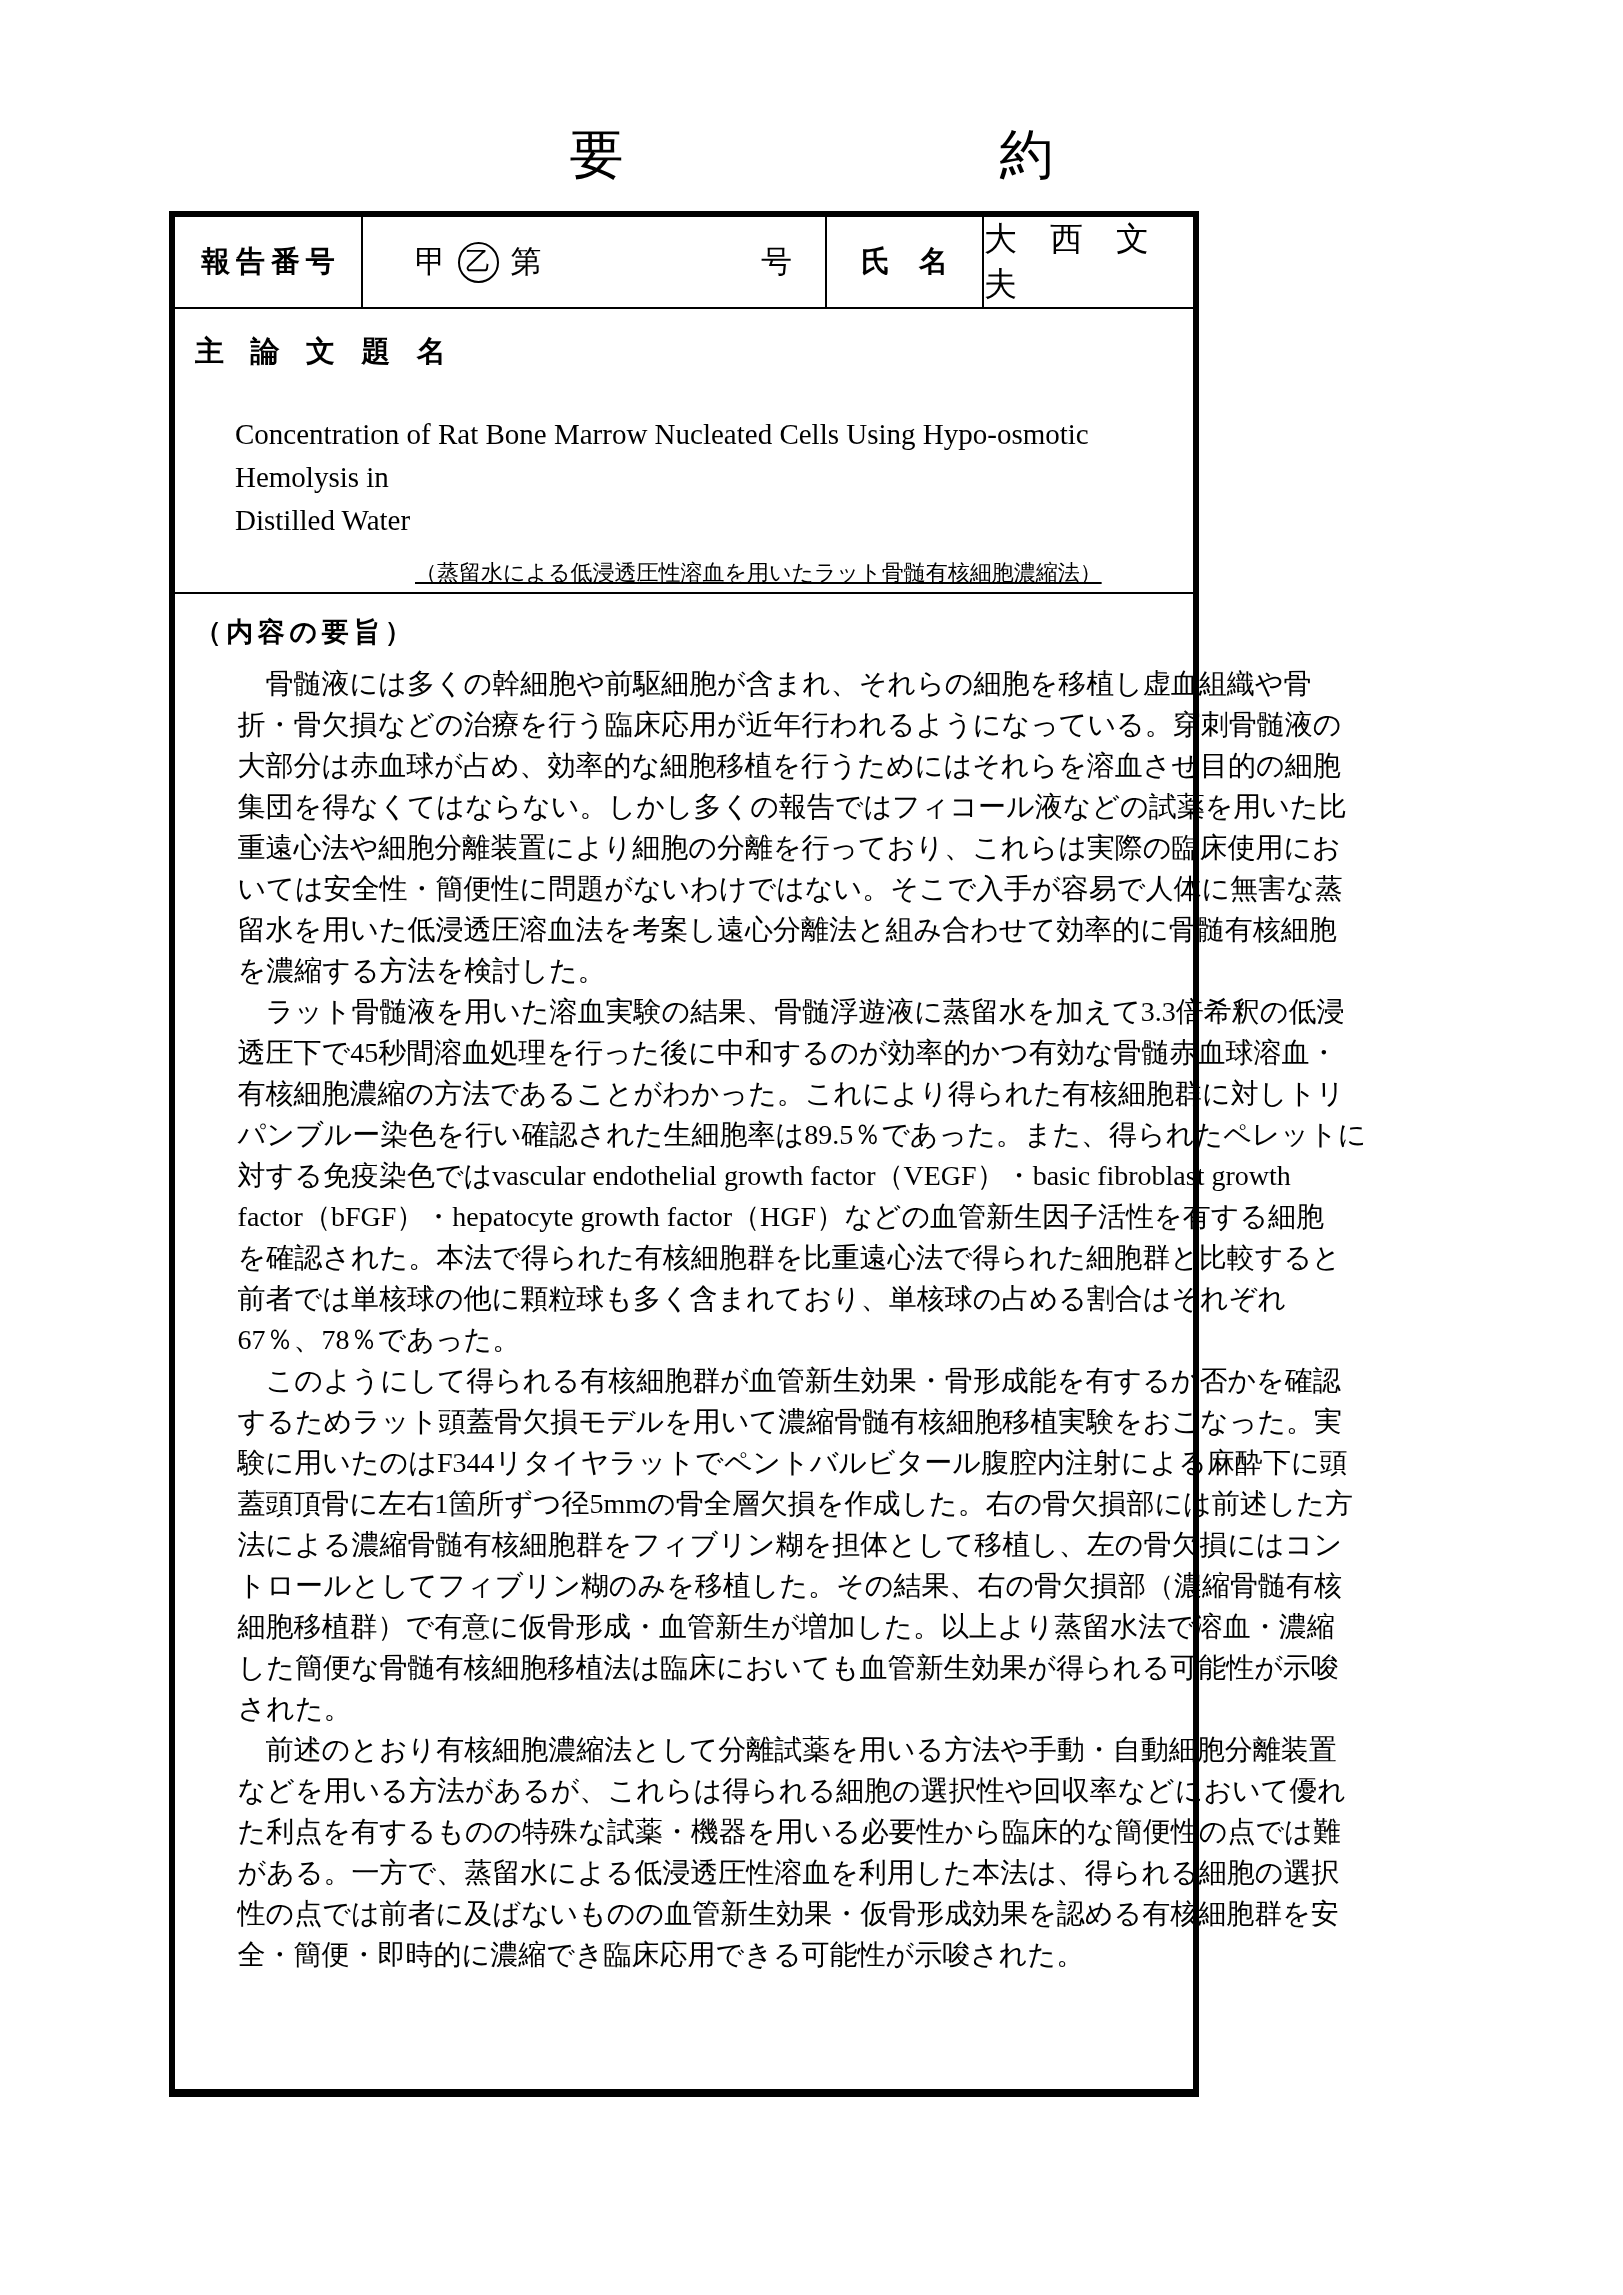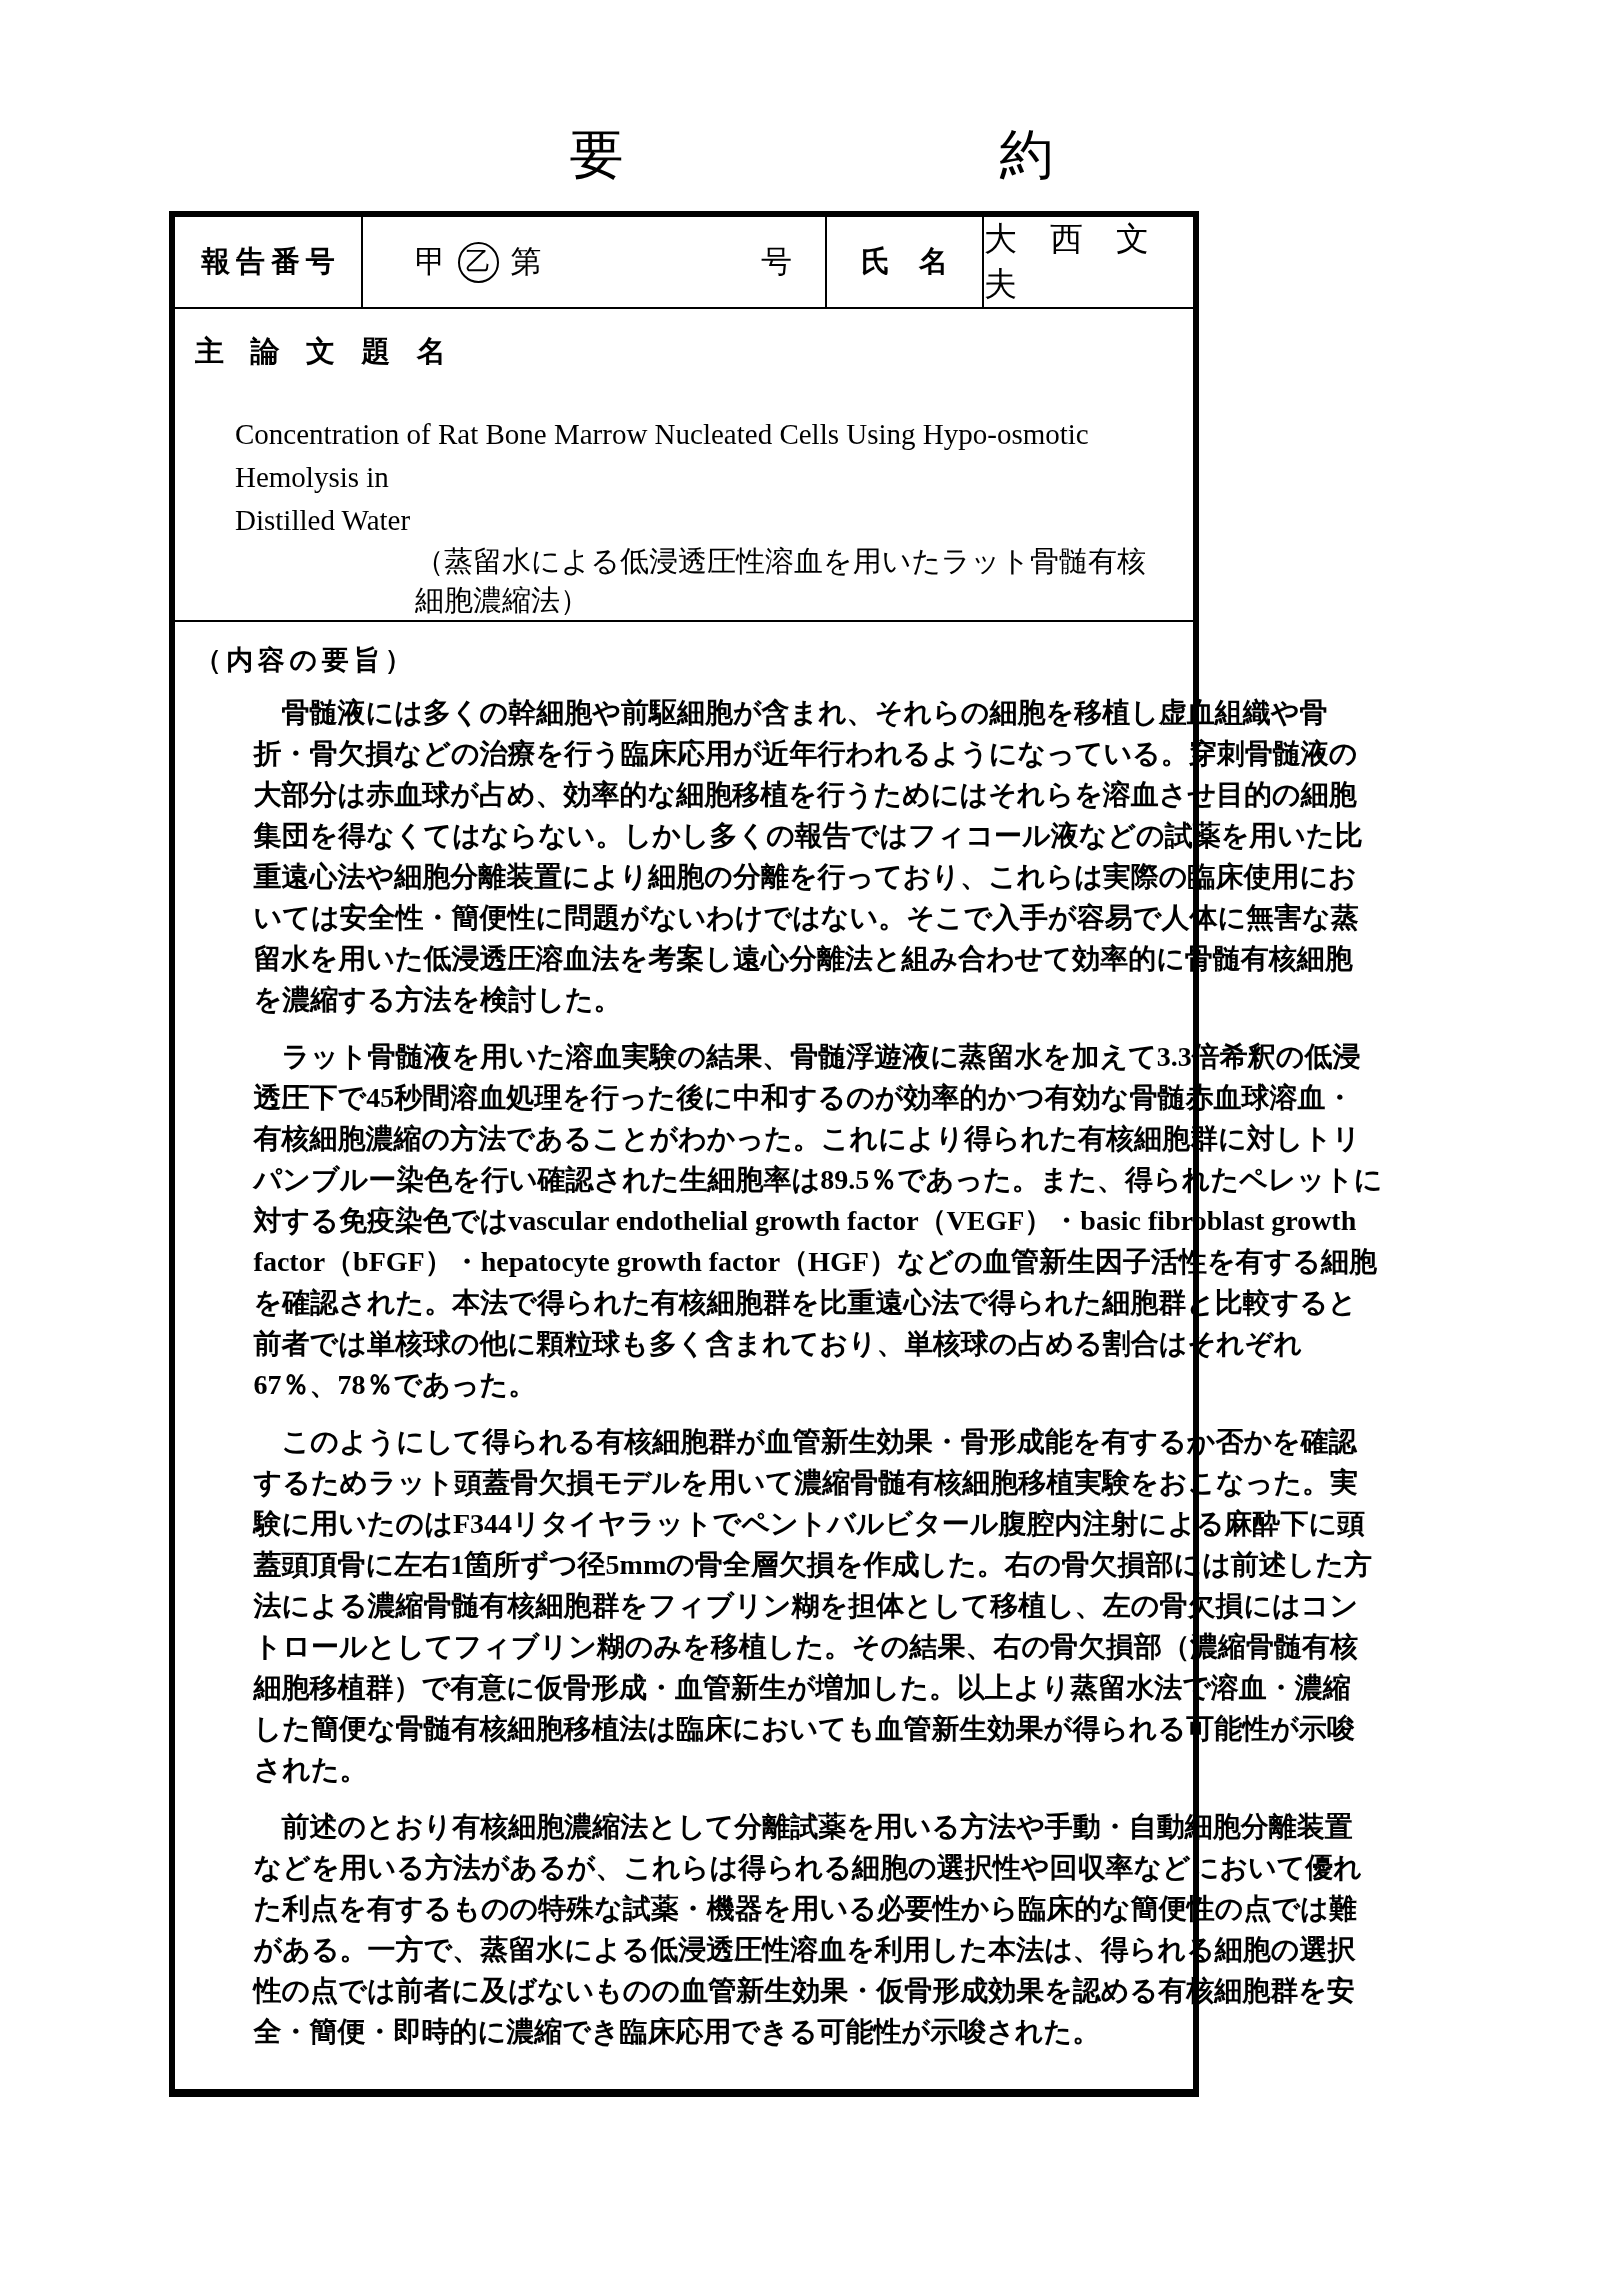--- a/index.html
+++ b/index.html
@@ -113,23 +113,24 @@
     letter-spacing: 9.2px;
     line-height: 1.2;
   }
   .title-english {
     margin: 44px 0 0 40px;
     font-size: 29px;
     line-height: 43px;
     max-width: 1191px;
   }
   .title-japanese {
-    margin: 0 0 0 220px;
-    font-size: 29px;
+    margin: 11px 0 0 220px;
+    font-size: 22px;
     line-height: 39px;
+    text-decoration: underline;
   }
 
   
   .content-row {
     flex: 1 1 auto;
     box-sizing: border-box;
     padding: 22px 29px 0 19.6px;
   }
   .content-heading {
     font-size: 27px;
@@ -137,24 +138,23 @@
     line-height: 1.2;
   }
   .content-body {
     margin: 14.4px 0 0 43px;
     width: 1217px;
     font-size: 28px;
     line-height: 41px;
     text-align: justify;
   }
   .content-body p {
-    margin: 16px;
+    margin: 0;
     white-space: pre-line;
     text-indent: 1em;
-    font-weight: bold;
   }
 </style>
 </head>
 <body>
 
 <div class="page">
 
   <div class="doc-title">
     <span>要</span>
     <span>約</span>

